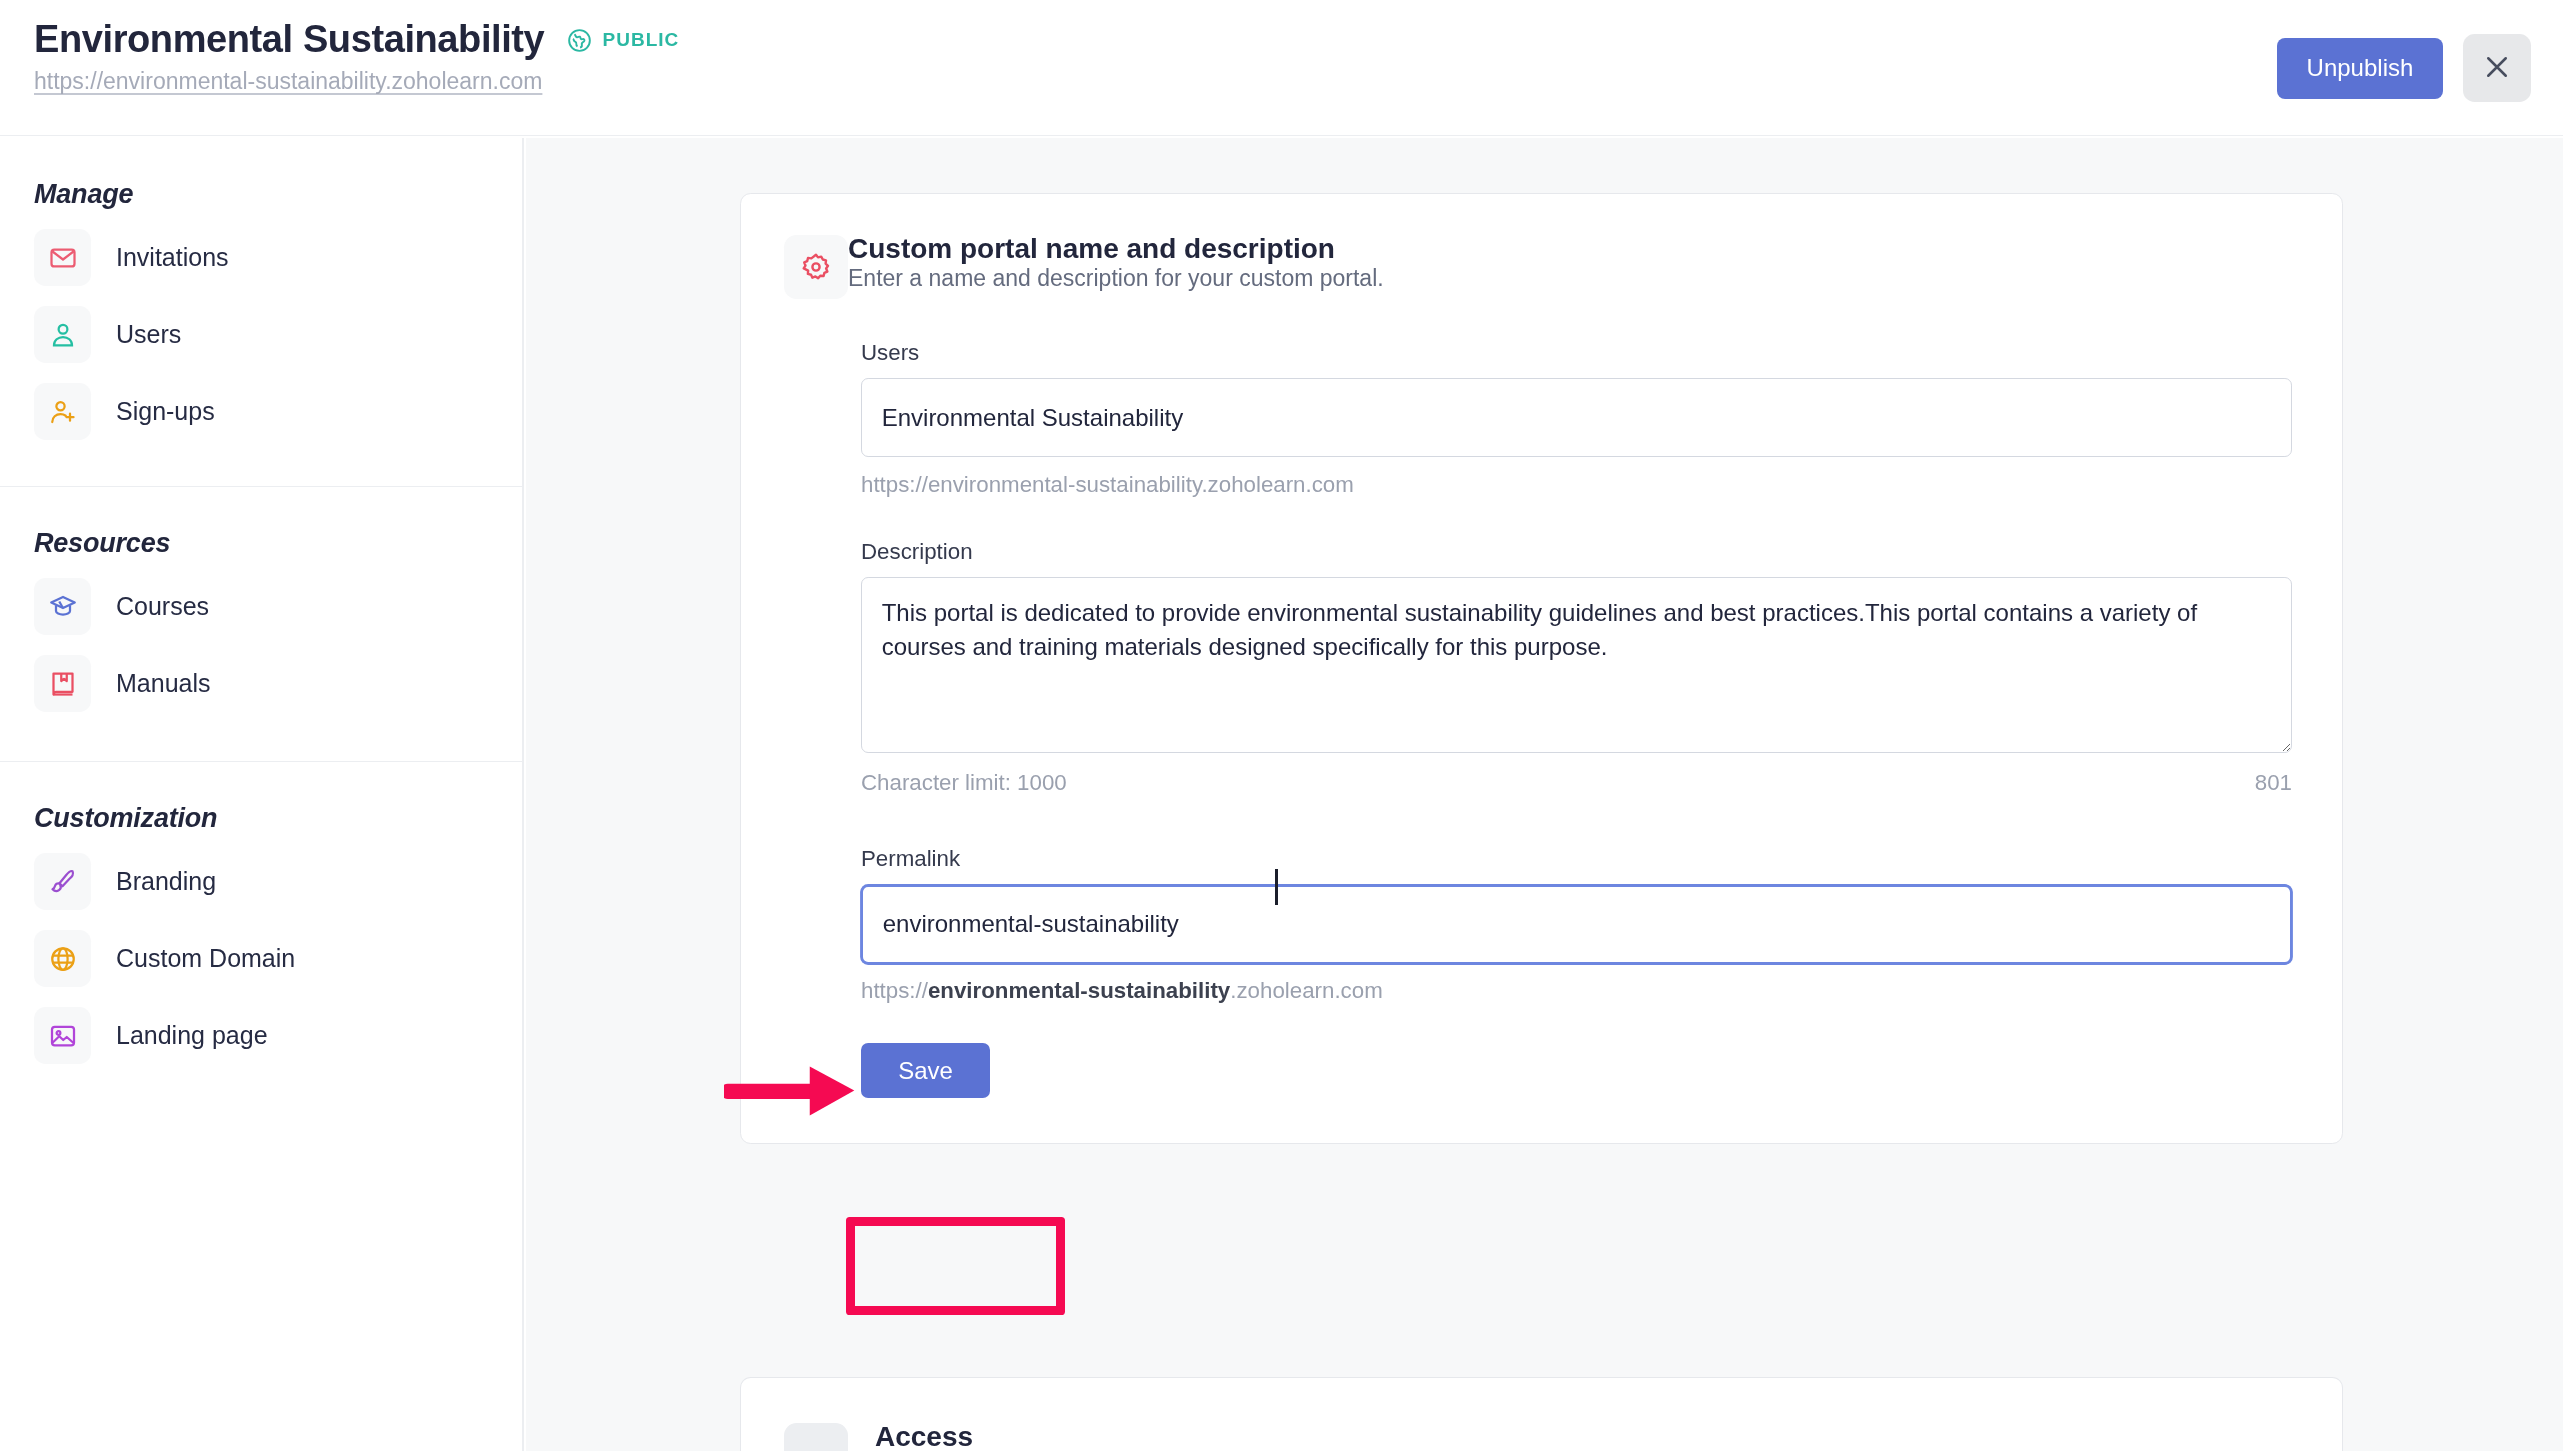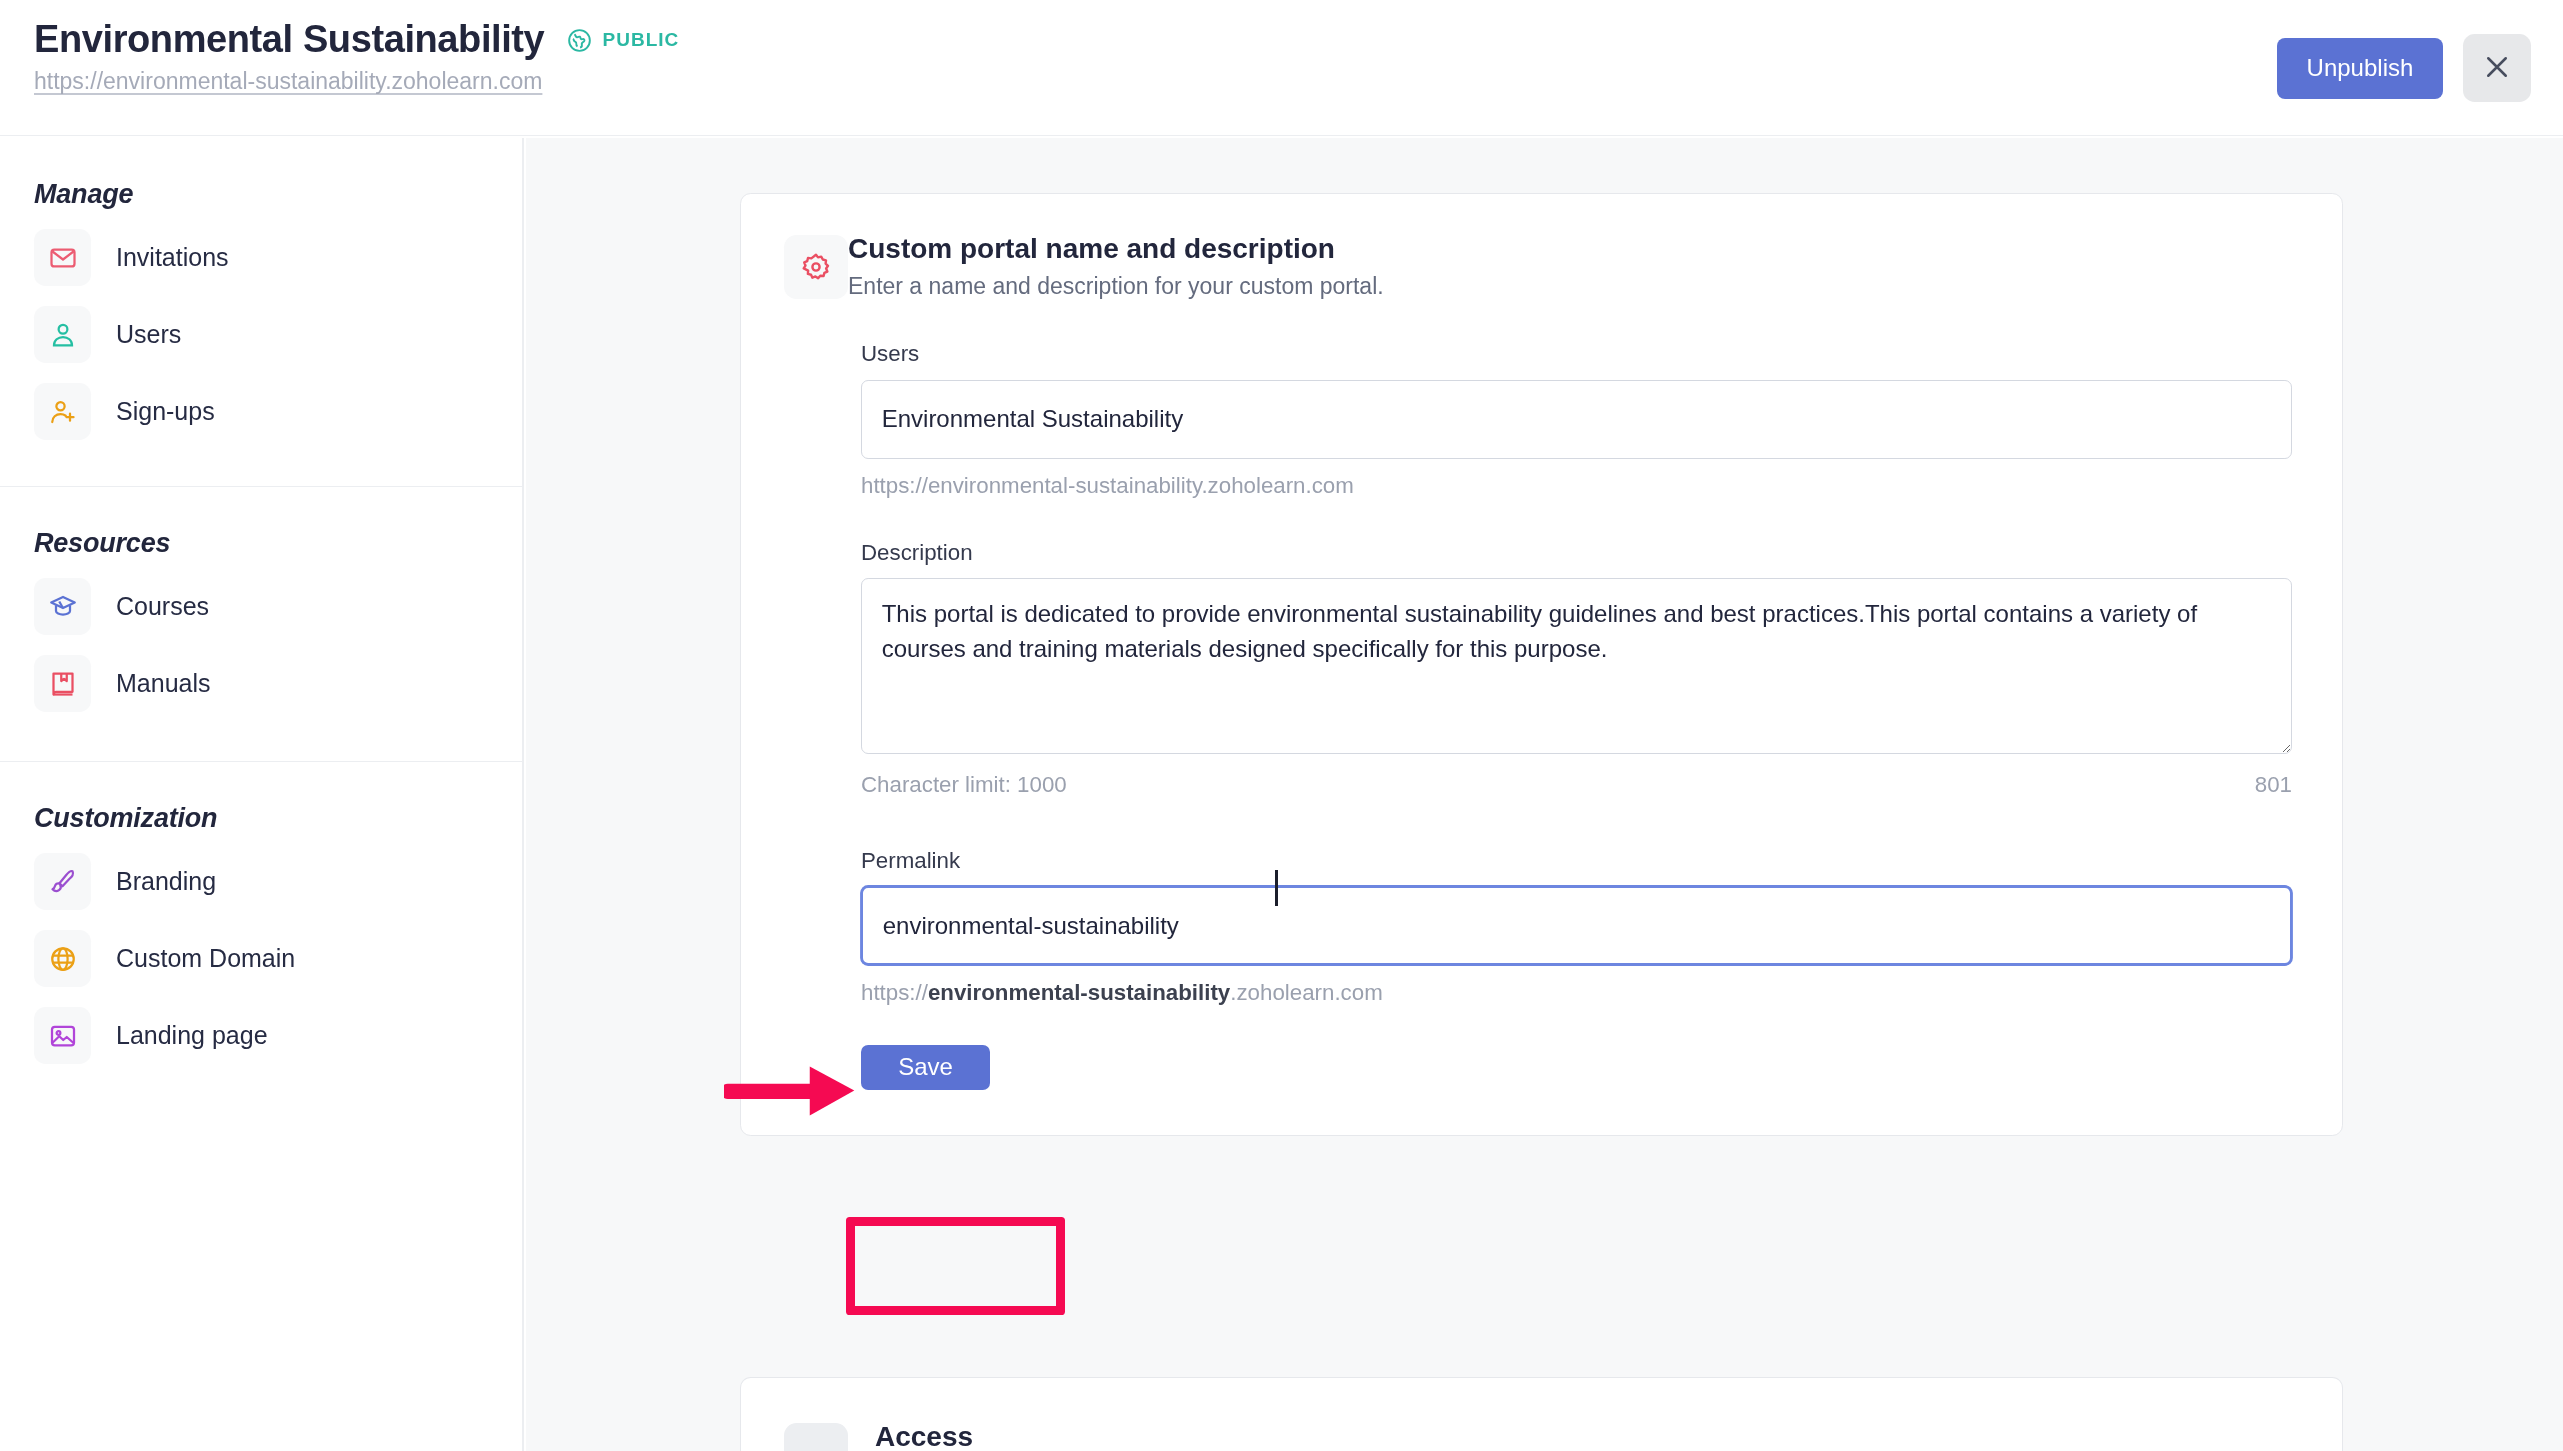--- a/index.html
+++ b/index.html
@@ -94,21 +94,21 @@
   }
   .card-head { display: flex; padding: 0 43px; }
   .card-icon-box {
     width: 64px; height: 64px; border-radius: 12.5px; background: #f7f8f9;
     display: flex; align-items: center; justify-content: center;
     flex: 0 0 auto; margin-top: 1.8px;
   }
   .card-title {
     font-size: 28px; font-weight: bold; color: #22263c; line-height: 1.15;
   }
-  .card-sub { font-size: 23px; color: #646b7e; margin-top: 8px; }
+  .card-sub { font-size: 23px; color: #646b7e; margin-top: 0; }
 
   .form { padding: 0 50px 0 120px; }
   .field { margin-top: 41px; }
   .field-label { font-size: 22.3px; color: #353a4d; margin-bottom: 12.5px; }
   .text-input {
     width: 100%; height: 79px;
     border: 1.8px solid #d4d8e0; border-radius: 7.1px;
     background: #fff; padding: 0 19.7px;
     font-size: 24px; font-family: inherit; color: #22263c;
   }
@@ -127,21 +127,21 @@
     font-size: 24px; font-family: inherit; color: #22263c;
     line-height: 1.42; resize: vertical;
   }
   .limit-row {
     display: flex; justify-content: space-between;
     margin-top: 14.3px; font-size: 22.3px; color: #9aa0ae;
   }
   .btn-save {
     background: #5b72d3; color: #fff; border: none; border-radius: 7.1px;
     font-size: 24px; font-family: inherit;
-    width: 129px; height: 45px; cursor: pointer; margin-top: 0;
+    width: 129px; height: 55px; cursor: pointer; margin-top: 0;
   }
   .save-wrap { margin-top: 39px; position: relative; }
 
   
   .caret {
     position: absolute; width: 2.7px; height: 36px; background: #1b1e2b;
     left: 414px; top: 22.3px;
   }
 
   

